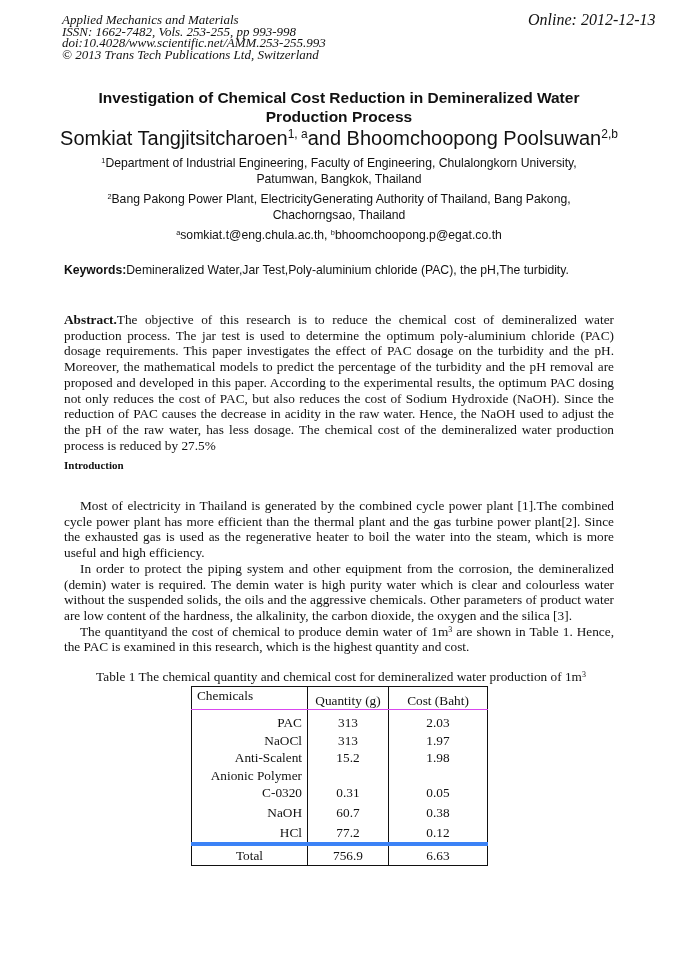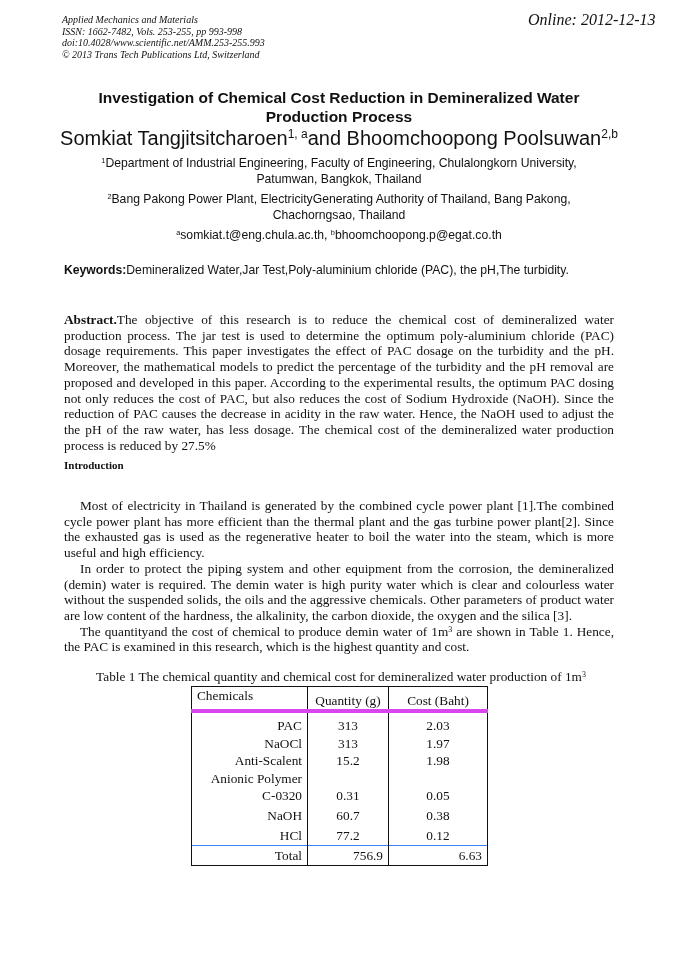--- a/index.html
+++ b/index.html
@@ -14,21 +14,21 @@
       overflow: hidden;
       color: #111;
     }
 
     .hdr-left {
       position: absolute;
       left: 62px;
       top: 14px;
       font-family: "Liberation Serif", serif;
       font-style: italic;
-      font-size: 10px;
+      font-size: 13px;
       line-height: 11.6px;
     }
     .hdr-right {
       position: absolute;
       left: 528px;
       top: 14px;
       font-family: "Liberation Serif", serif;
       font-style: italic;
       font-size: 16px;
       line-height: 11.6px;
@@ -115,29 +115,29 @@
       font-size: 13.3px;
       border: 1px solid #111;
     }
     table.chem td, table.chem th {
       font-weight: normal;
       padding: 0 5px;
       border-left: 1px solid #111;
       border-right: 1px solid #111;
       vertical-align: top;
     }
-    table.chem th { height: 22px; line-height: 20px; border-bottom: 4px solid #d946ef; }
+    table.chem th { height: 22px; line-height: 20px; border-bottom: 1px solid #d946ef; }
     table.chem th.c1 { text-align: left; vertical-align: top; line-height: 18px; }
     table.chem th.cq, table.chem th.cc { text-align: center; vertical-align: bottom; line-height: 16px; }
     table.chem td.c1 { width: 105px; text-align: right; }
     table.chem td.cq { width: 70px; text-align: center; }
     table.chem td.cc { width: 88px; text-align: center; }
     table.chem tr.r td { height: 17.6px; line-height: 17.6px; }
     table.chem tr.first td { padding-top: 4px; }
-    table.chem tr.tot td { border-top: 1px solid #3b82f6; height: 19px; line-height: 19px; text-align: right; padding-top: 0; }
+    table.chem tr.tot td { border-top: 4px solid #3b82f6; height: 19px; line-height: 19px; text-align: center; padding-top: 0; }
   </style>
 </head>
 <body>
 
 <div class="hdr-left">
   <div>Applied Mechanics and Materials</div>
   <div>ISSN: 1662-7482, Vols. 253-255, pp 993-998</div>
   <div>doi:10.4028/www.scientific.net/AMM.253-255.993</div>
   <div>© 2013 Trans Tech Publications Ltd, Switzerland</div>
 </div>

